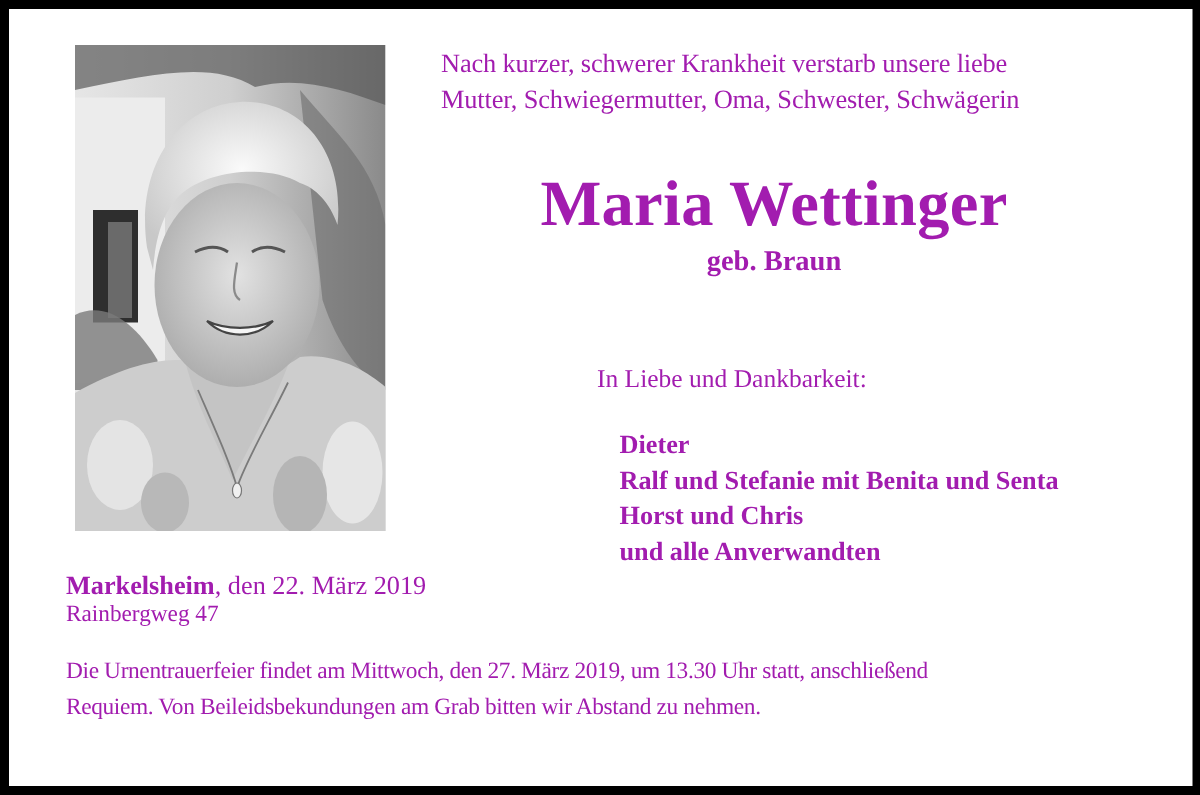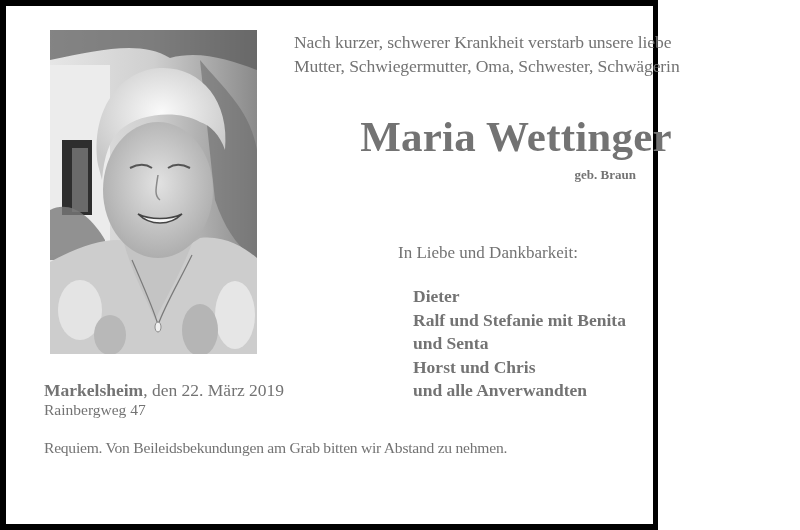--- a/index.html
+++ b/index.html
@@ -1,42 +1,42 @@
 <!DOCTYPE html>
 <html><head>
   <meta charset="utf-8">
   <style>
     html, body { margin: 0; padding: 0; background: #ffffff; }
     body { width: 800px; height: 530px; overflow: hidden; }
     .frame {
       position: absolute; left: 0; top: 0;
-      width: 658px; height: 530px;
+      width: 800px; height: 530px;
       box-sizing: border-box;
       border-top: 6px solid #000; border-left: 6px solid #000;
       border-right: 5px solid #000; border-bottom: 6px solid #000;
       background: #fff;
       font-family: "Liberation Serif", "DejaVu Serif", serif;
-      color: #737373;
+      color: #a21caf;
     }
     .abs { position: absolute; }
     .photo {
       left: 44px; top: 24px; width: 207px; height: 324px;
       overflow: hidden; background: #d8d8d8;
     }
     .intro {
       left: 288px; top: 24px; width: 480px;
       font-size: 17.6px; line-height: 24px; letter-spacing: -0.1px;
     }
     .name {
       left: 290px; top: 105px; width: 440px; text-align: center;
       font-size: 43px; font-weight: bold; line-height: 52px; letter-spacing: 0.2px;
     }
     .maiden {
-      left: 390px; top: 159px; width: 240px; text-align: right;
-      font-size: 13px; font-weight: bold; line-height: 20px;
+      left: 390px; top: 159px; width: 240px; text-align: center;
+      font-size: 19px; font-weight: bold; line-height: 20px;
     }
     .dates {
       left: 404px; top: 186px; width: 320px;
       font-size: 16px; font-weight: bold; line-height: 22px;
     }
     .dates span { display: inline-block; }
     .dates .death { margin-left: 38px; }
     .thanks-label {
       left: 392px; top: 236px; font-size: 17px; line-height: 22px;
     }
@@ -132,16 +132,17 @@
     <li>und alle Anverwandten</li>
   </ul>
 
   <div class="abs place">
     <b>Markelsheim</b><span>, den 22. März 2019</span>
   </div>
 
   <div class="abs address">Rainbergweg 47</div>
 
   <div class="abs notice">
+    <p>Die Urnentrauerfeier findet am Mittwoch, den 27. März 2019, um 13.30 Uhr statt, anschließend</p>
     <p>Requiem. Von Beileidsbekundungen am Grab bitten wir Abstand zu nehmen.</p>
   </div>
 
 </div>
 
 </body></html>

